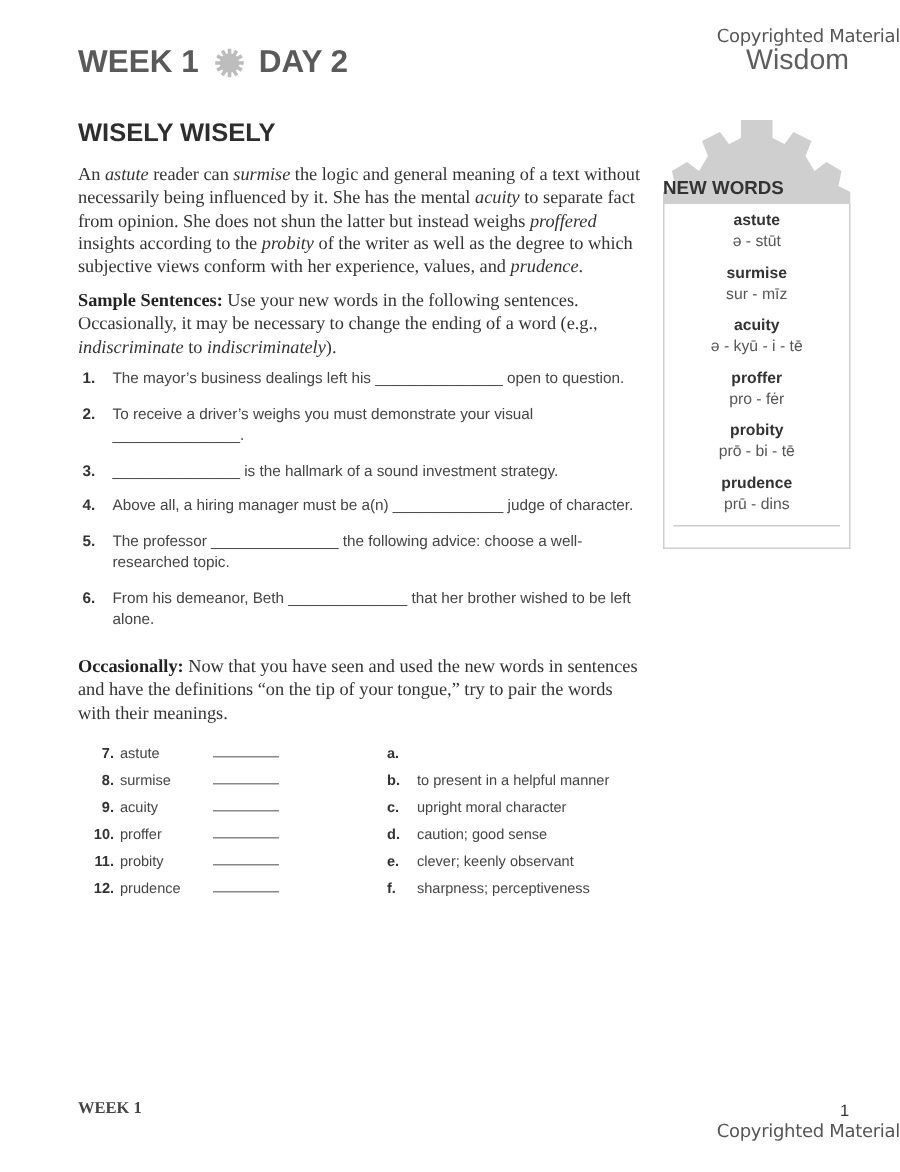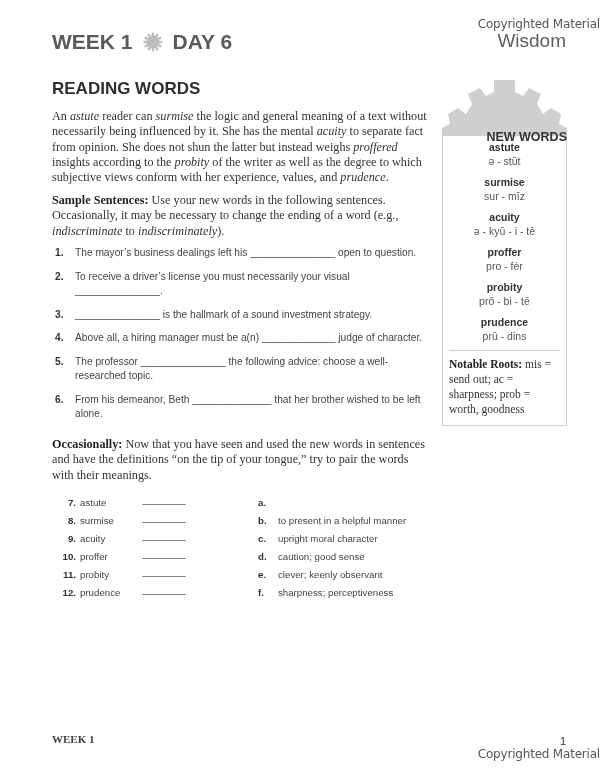--- a/index.html
+++ b/index.html
@@ -30,21 +30,21 @@
   .match.left { left:52px; }
   .match.right { left:258px; }
   .match-row { height:18px; display:flex; align-items:center; }
   .match.left .num { width:24px; text-align:right; font-weight:bold; color:#333; margin-right:4px; }
   .match.left .word { width:62px; }
   .match.left .blank { width:44px; border-bottom:1px solid #888; height:1px; margin-top:4px; }
   .match.right .letter { width:20px; font-weight:bold; color:#333; }
 
   .sidebar { position:absolute; left:442px; top:78px; width:125px; }
   .gear-top { display:block; width:125px; height:58px; }
-  .nw-title { position:absolute; left:0; top:52px; width:125px; text-align:right; font-weight:bold; font-size:12.5px; color:#333; }
+  .nw-title { position:absolute; left:0; top:40px; width:125px; text-align:left; font-weight:bold; font-size:12.5px; color:#333; }
   .sidebar-box { border:1px solid #cfcfcf; border-top:none; background:#fff; padding:4px 6px 8px 6px; }
   .word-entry { text-align:center; margin-bottom:7px; }
   .word-entry .w { font-weight:bold; font-size:10.5px; color:#333; line-height:14px; }
   .word-entry .p { font-size:10.5px; color:#555; line-height:14px; }
   .roots-divider { border-top:1px solid #ccc; margin:2px 0 6px 0; }
   .roots { font-family:"Liberation Serif", serif; font-size:11.5px; color:#333; line-height:15px; }
   .roots b { color:#222; }
 
   .footer-week { position:absolute; left:52px; top:733px; font-family:"Liberation Serif", serif; font-weight:bold; font-size:11px; color:#444; }
   .page-num { position:absolute; left:560px; top:735px; font-size:11px; color:#333; }
@@ -72,40 +72,40 @@
         <rect x="15.5" y="8.8" width="4" height="2.4"></rect>
       </g>
       <g transform="rotate(60 10 10)">
         <rect x="8.8" y="0.5" width="2.4" height="4"></rect>
         <rect x="8.8" y="15.5" width="2.4" height="4"></rect>
         <rect x="0.5" y="8.8" width="4" height="2.4"></rect>
         <rect x="15.5" y="8.8" width="4" height="2.4"></rect>
       </g>
     </g>
   </svg>
-  <span>DAY 6</span>
+  <span>DAY 2</span>
 </div>
 <div class="subject">Wisdom</div>
 
-<div class="section-title">READING WORDS</div>
+<div class="section-title">WISELY WISELY</div>
 
 <div class="para intro" id="intro"><span>An </span><i>astute</i><span> reader can </span><i>surmise</i><span> the logic and general meaning of a text without necessarily being influenced by it. She has the mental </span><i>acuity</i><span> to separate fact from opinion. She does not shun the latter but instead weighs </span><i>proffered</i><span> insights according to the </span><i>probity</i><span> of the writer as well as the degree to which subjective views conform with her experience, values, and </span><i>prudence</i><span>.</span></div>
 
 <div class="para sample">
   <b>Sample Sentences:</b><span> Use your new words in the following sentences. Occasionally, it may be necessary to change the ending of a word (e.g., </span><i>indiscriminate</i><span> to </span><i>indiscriminately</i><span>).</span>
 </div>
 
 <div class="sentences">
   <div class="sentence" style="margin-bottom:9px">
     <span class="num">1.</span>
       <span class="txt">The mayor’s business dealings left his _______________ open to question.</span>
   </div>
   <div class="sentence" style="margin-bottom:9px">
     <span class="num">2.</span>
-      <span class="txt">To receive a driver’s license you must necessarily your visual _______________.</span>
+      <span class="txt">To receive a driver’s weighs you must demonstrate your visual _______________.</span>
   </div>
   <div class="sentence" style="margin-bottom:9px">
     <span class="num">3.</span>
       <span class="txt">_______________ is the hallmark of a sound investment strategy.</span>
   </div>
   <div class="sentence" style="margin-bottom:9px">
     <span class="num">4.</span>
       <span class="txt">Above all, a hiring manager must be a(n) _____________ judge of character.</span>
   </div>
   <div class="sentence" style="margin-bottom:9px">
@@ -206,19 +206,18 @@
       </div>
     <div class="word-entry">
         <div class="w">probity</div>
         <div class="p">prō - bi - tē</div>
       </div>
     <div class="word-entry">
         <div class="w">prudence</div>
         <div class="p">prū - dins</div>
       </div>
     <div class="roots-divider"></div>
-    <div class="roots"><b>Notable Roots:</b><span> mis = send out; ac = sharpness; prob = worth, goodness</span></div>
   </div>
 </div>
 
 <div class="footer-week">WEEK 1</div>
 <div class="page-num">1</div>
 <div class="copyright bottom">Copyrighted Material</div>
 
 </body></html>

